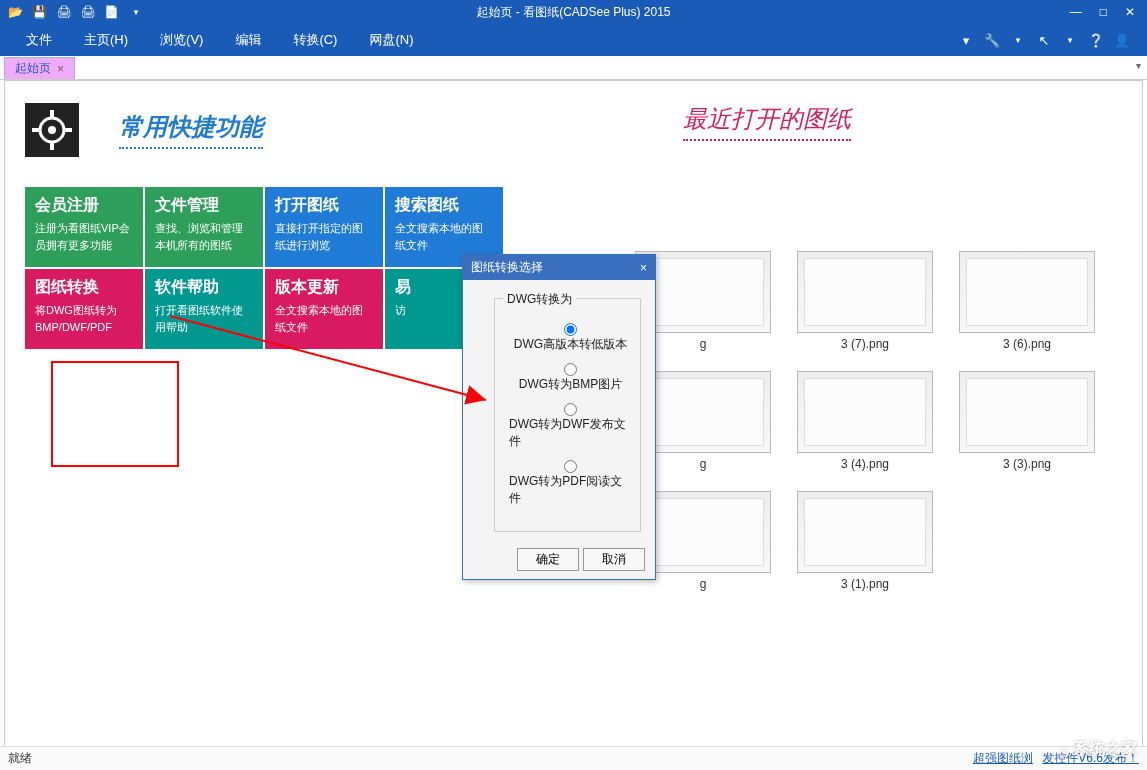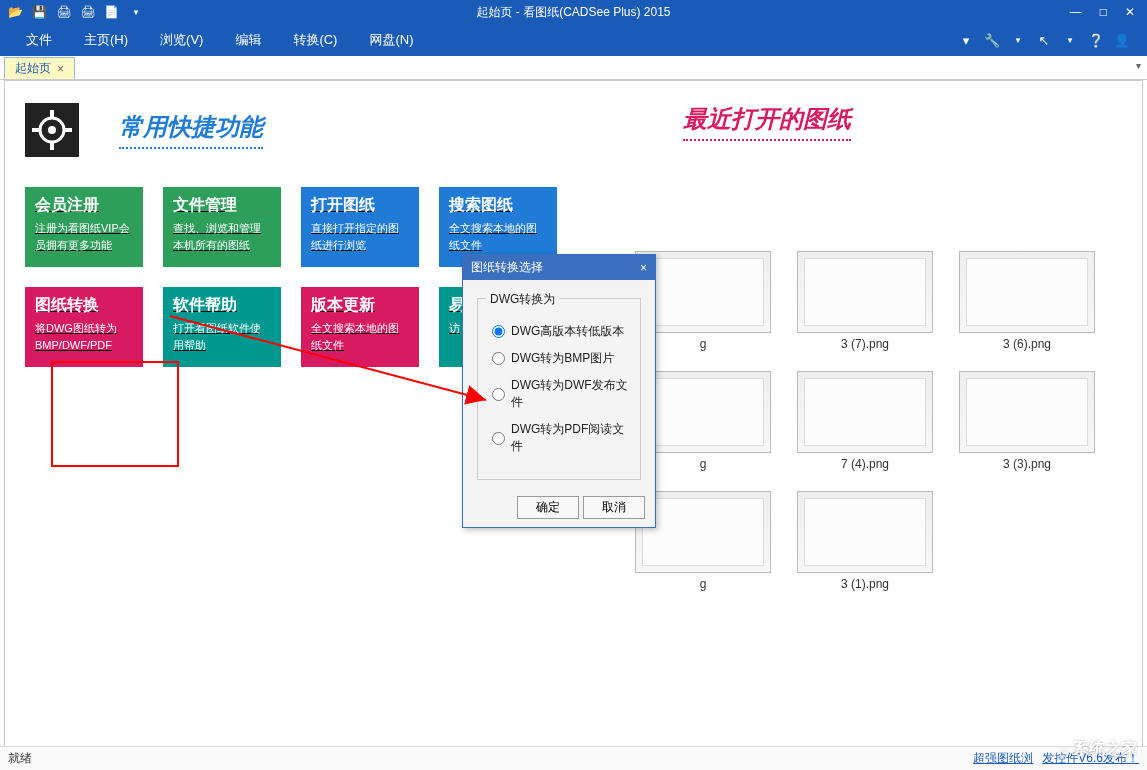--- a/index.html
+++ b/index.html
@@ -7,48 +7,48 @@
   .titlebar { background: #1a5bb8; height: 24px; display: flex; align-items: center; color: #fff; font-size: 12px; position: relative; }
   .titlebar-icons { display: flex; gap: 8px; padding: 0 8px; }
   .titlebar-icons span { width: 16px; height: 16px; display: inline-flex; align-items: center; justify-content: center; cursor: pointer; }
   .titlebar-title { position: absolute; left: 50%; transform: translateX(-50%); }
   .win-ctrls { position: absolute; right: 0; display: flex; gap: 18px; padding-right: 12px; }
   .menubar { background: #1a5bb8; height: 32px; display: flex; align-items: center; padding: 0 10px; color: #fff; font-size: 13px; }
   .menubar .m { padding: 0 16px; cursor: pointer; }
   .menubar-right { margin-left: auto; display: flex; gap: 8px; align-items: center; padding-right: 6px; }
   .menubar-right span { width: 18px; height: 18px; display: inline-flex; align-items: center; justify-content: center; cursor: pointer; }
   .tabbar { height: 24px; border-bottom: 1px solid #ccc; display: flex; align-items: flex-end; padding-left: 4px; position: relative; }
-  .tab { border: 1px solid #99b8e0; border-bottom: none; padding: 2px 10px; font-size: 12px; color: #1a5bb8; background: #fef9c3; display: flex; align-items: center; gap: 6px; }
+  .tab { border: 1px solid #99b8e0; border-bottom: none; padding: 2px 10px; font-size: 12px; color: #1a5bb8; background: #f0abfc; display: flex; align-items: center; gap: 6px; }
   .tab .x { color: #666; cursor: pointer; }
   .tabbar .dd { position: absolute; right: 6px; top: 4px; color: #666; font-size: 10px; }
   .content { position: absolute; top: 80px; left: 4px; right: 4px; bottom: 20px; border: 1px solid #ccc; background: #fff; padding: 22px 20px; }
   .heads { display: flex; gap: 420px; align-items: flex-start; }
   .head-left { display: flex; align-items: center; gap: 12px; }
   .logo { width: 54px; height: 54px; background: #222; display: flex; align-items: center; justify-content: center; }
   .logo svg { width: 40px; height: 40px; }
   .h-blue { color: #1f7bd6; font-size: 24px; font-weight: bold; font-style: italic; border-bottom: 2px dotted #1f7bd6; padding-bottom: 4px; margin-left: 28px; }
-  .h-red  { color: #d81b60; font-size: 24px; font-weight: bold; font-style: italic; border-bottom: 2px dotted #d81b60; padding-bottom: 4px; }
-  .tiles { margin-top: 30px; display: grid; grid-template-columns: repeat(4, 118px); grid-auto-rows: 80px; gap: 20px; text-decoration: underline; }
+  .h-red  { color: #d81b60; font-size: 24px; font-weight: normal; font-style: italic; border-bottom: 2px dotted #d81b60; padding-bottom: 4px; }
+  .tiles { margin-top: 30px; display: grid; grid-template-columns: repeat(4, 118px); grid-auto-rows: 80px; gap: 2px; }
   .tile { color: #fff; padding: 8px 10px; cursor: pointer; overflow: hidden; }
   .tile .tt { font-size: 16px; font-weight: bold; margin-bottom: 4px; }
   .tile .td { font-size: 11px; line-height: 1.5; }
   .c-green{background:#2e9e5b}.c-blue{background:#1f7bd6}.c-mag{background:#d81b60}.c-teal{background:#00988f}
   .hl { position: absolute; border: 2px solid red; top: 280px; left: 46px; width: 128px; height: 106px; pointer-events: none; }
   .thumbs { position: absolute; left: 630px; top: 170px; display: grid; grid-template-columns: repeat(3, 136px); gap: 20px 26px; }
   .thumb { text-align: center; }
   .tbox { width: 136px; height: 82px; border: 1px solid #bbb; background: linear-gradient(#eee,#f7f7f7); position: relative; cursor: pointer; }
   .tbox::after{content:"";position:absolute;inset:6px;border:1px solid #ddd;background:#fcfcfc;}
   .tcap { font-size: 12px; color: #333; margin-top: 4px; white-space: nowrap; }
   .dialog { position: absolute; left: 462px; top: 254px; width: 194px; background: #f4f4f4; border: 1px solid #3a6fbf; box-shadow: 2px 2px 6px rgba(0,0,0,.25); z-index: 10; }
   .dlg-t { background: #3a6fbf; color: #fff; font-size: 12px; padding: 4px 8px; display: flex; justify-content: space-between; align-items: center; }
   .dlg-t .x { cursor: pointer; }
   .dlg-b { padding: 12px 14px 8px; font-size: 12px; color: #222; }
-  .grp { border: 1px solid #ccc; margin-top: 6px; padding: 14px 8px 14px 14px; position: relative; }
+  .grp { border: 1px solid #ccc; margin-top: 6px; padding: 14px 8px 14px 14px; position: relative; margin-left: 17px; }
   .grp-l { position: absolute; top: -8px; left: 8px; background: #f4f4f4; padding: 0 4px; }
-  .opt { display: flex; align-items: center; gap: 6px; margin: 10px 0; font-family: SimSun, monospace; }
+  .opt { display: flex; align-items: center; gap: 0; margin: 10px 0; font-family: SimSun, monospace; flex-direction: column; }
   .opt input { margin: 0; }
   .dlg-btns { display: flex; justify-content: flex-end; gap: 4px; padding: 8px 10px; }
   .dlg-btns button { padding: 2px 18px; font-size: 12px; border: 1px solid #999; background: #f8f8f8; cursor: pointer; }
   .statusbar { position: absolute; bottom: 0; left: 0; right: 0; height: 24px; border-top: 1px solid #ddd; font-size: 12px; color: #333; display: flex; align-items: center; padding: 0 8px; background: #fafafa; }
   .statusbar .links { margin-left: auto; }
   .statusbar .links a { color: #1a5bb8; text-decoration: underline; margin-left: 6px; cursor: pointer; }
   .arrow { position: absolute; top: 310px; left: 170px; pointer-events: none; z-index: 11; }
   .watermark { position: absolute; right: 10px; bottom: 10px; color: #fff; font-size: 16px; font-weight: bold; opacity: .85; text-shadow: 0 0 3px rgba(0,0,0,.4); z-index: 20; }
 </style>
 </head>
@@ -164,21 +164,21 @@
       <div class="thumb">
         <div class="tbox"></div>
         <div class="tcap">3 (6).png</div>
       </div>
       <div class="thumb">
         <div class="tbox"></div>
         <div class="tcap">g</div>
       </div>
       <div class="thumb">
         <div class="tbox"></div>
-        <div class="tcap">7 (4).png</div>
+        <div class="tcap">3 (4).png</div>
       </div>
       <div class="thumb">
         <div class="tbox"></div>
         <div class="tcap">3 (3).png</div>
       </div>
       <div class="thumb">
         <div class="tbox"></div>
         <div class="tcap">g</div>
       </div>
       <div class="thumb">

